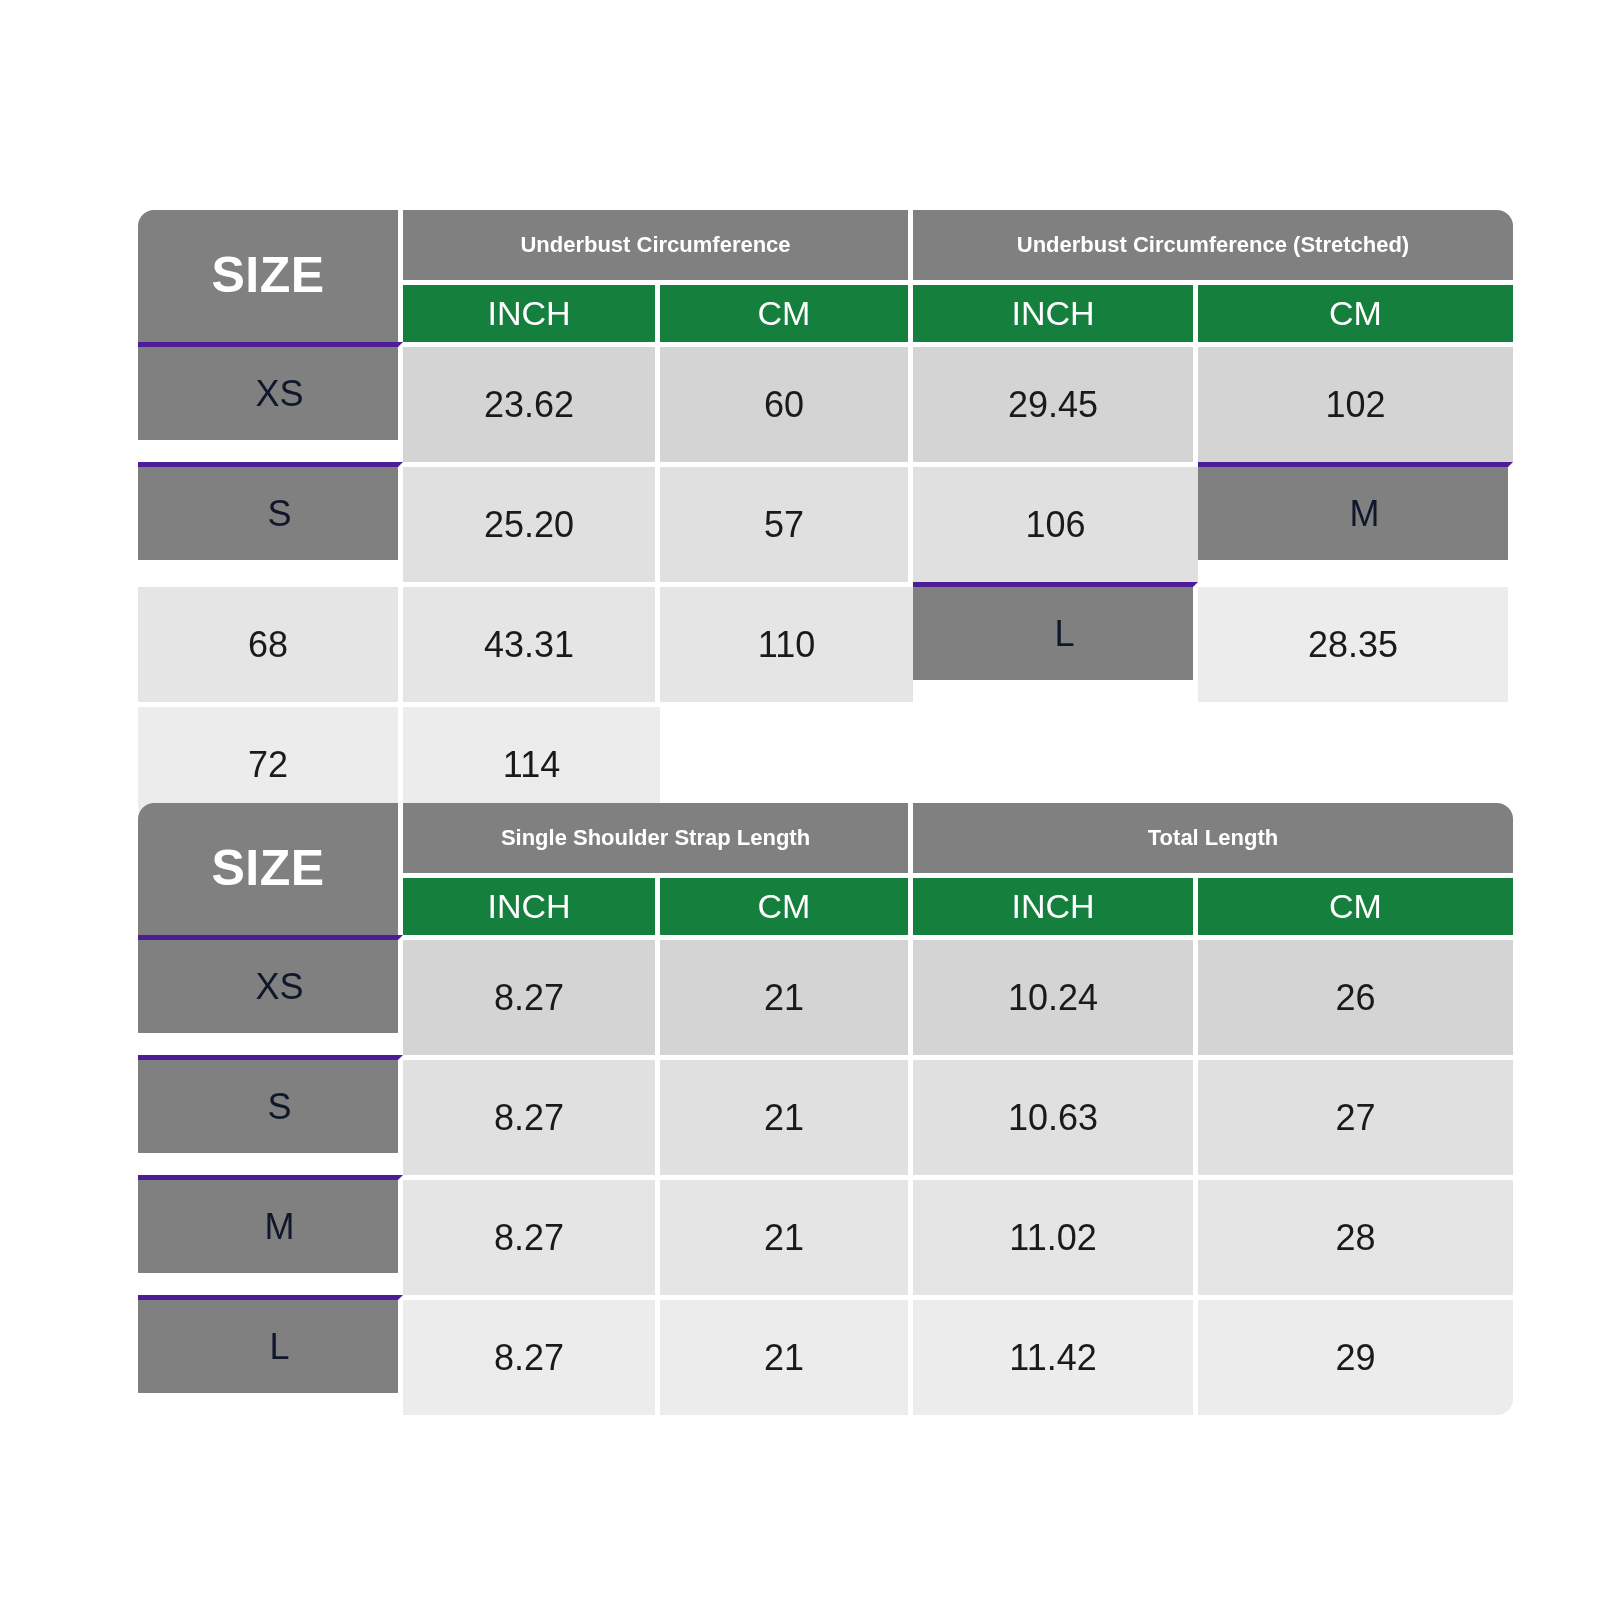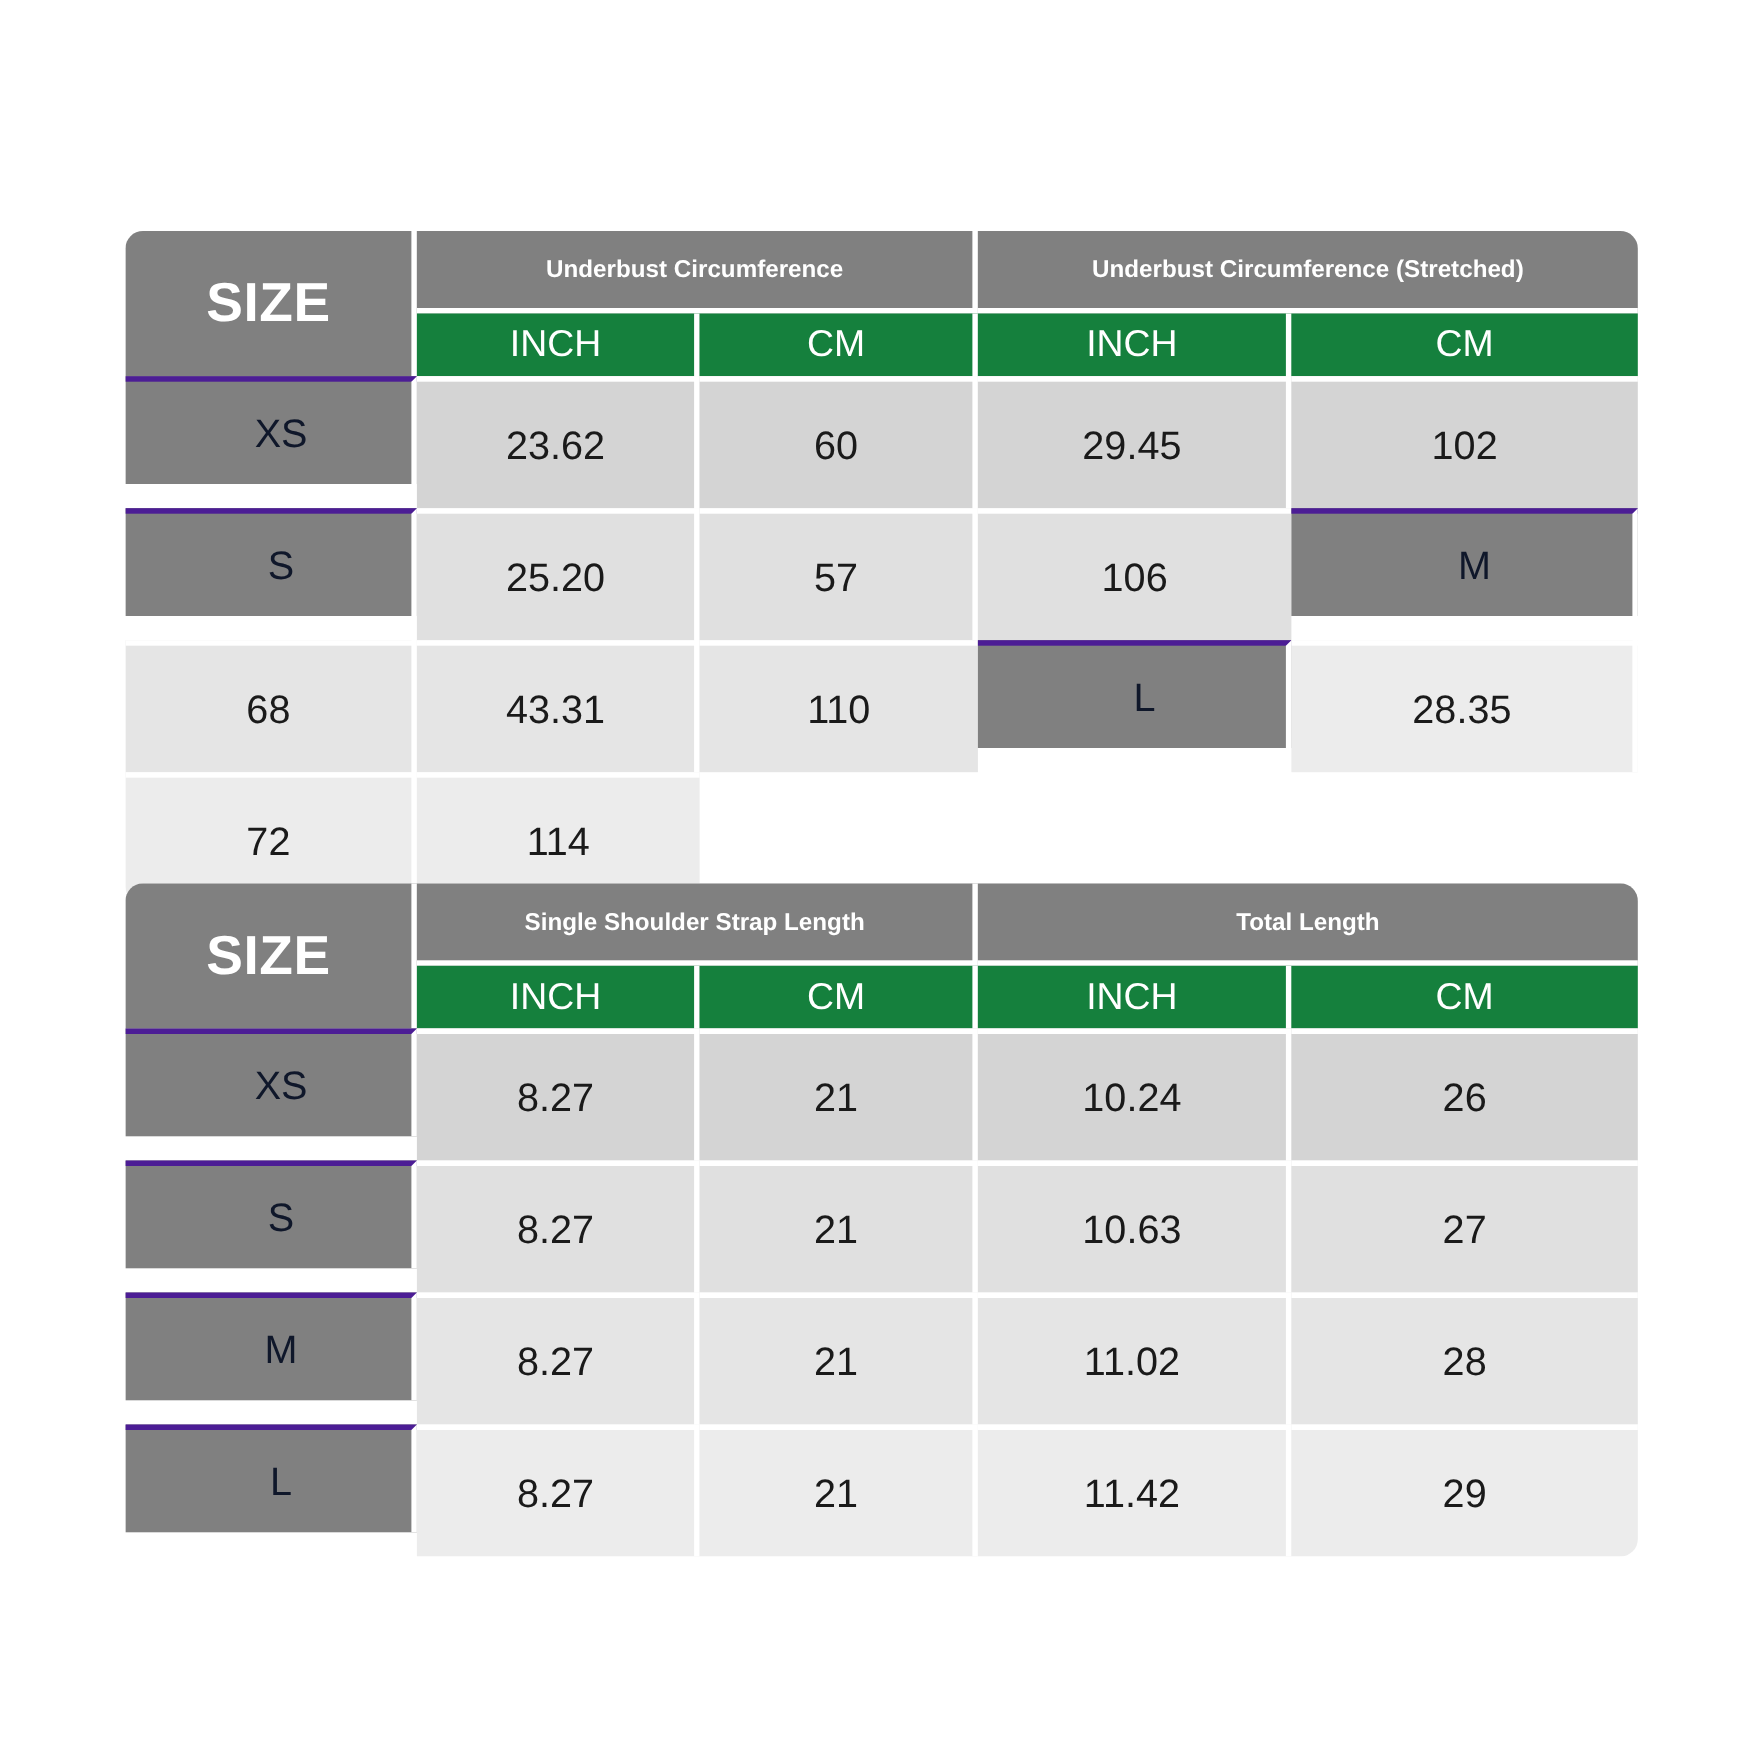--- a/index.html
+++ b/index.html
@@ -15,21 +15,21 @@
     position: relative;
     width: 1600px;
     height: 1600px;
     background: #ffffff;
     overflow: hidden;
   }
 
   
   .size-table {
     position: absolute;
-    left: 114px;
+    left: 138px;
     width: 1375px;
     border-radius: 16px;
     overflow: hidden;
     display: grid;
     grid-template-columns: 265px 257px 253px 285px 315px;
     grid-auto-rows: auto;
     background: #ffffff;
     gap: 0;
   }
 

